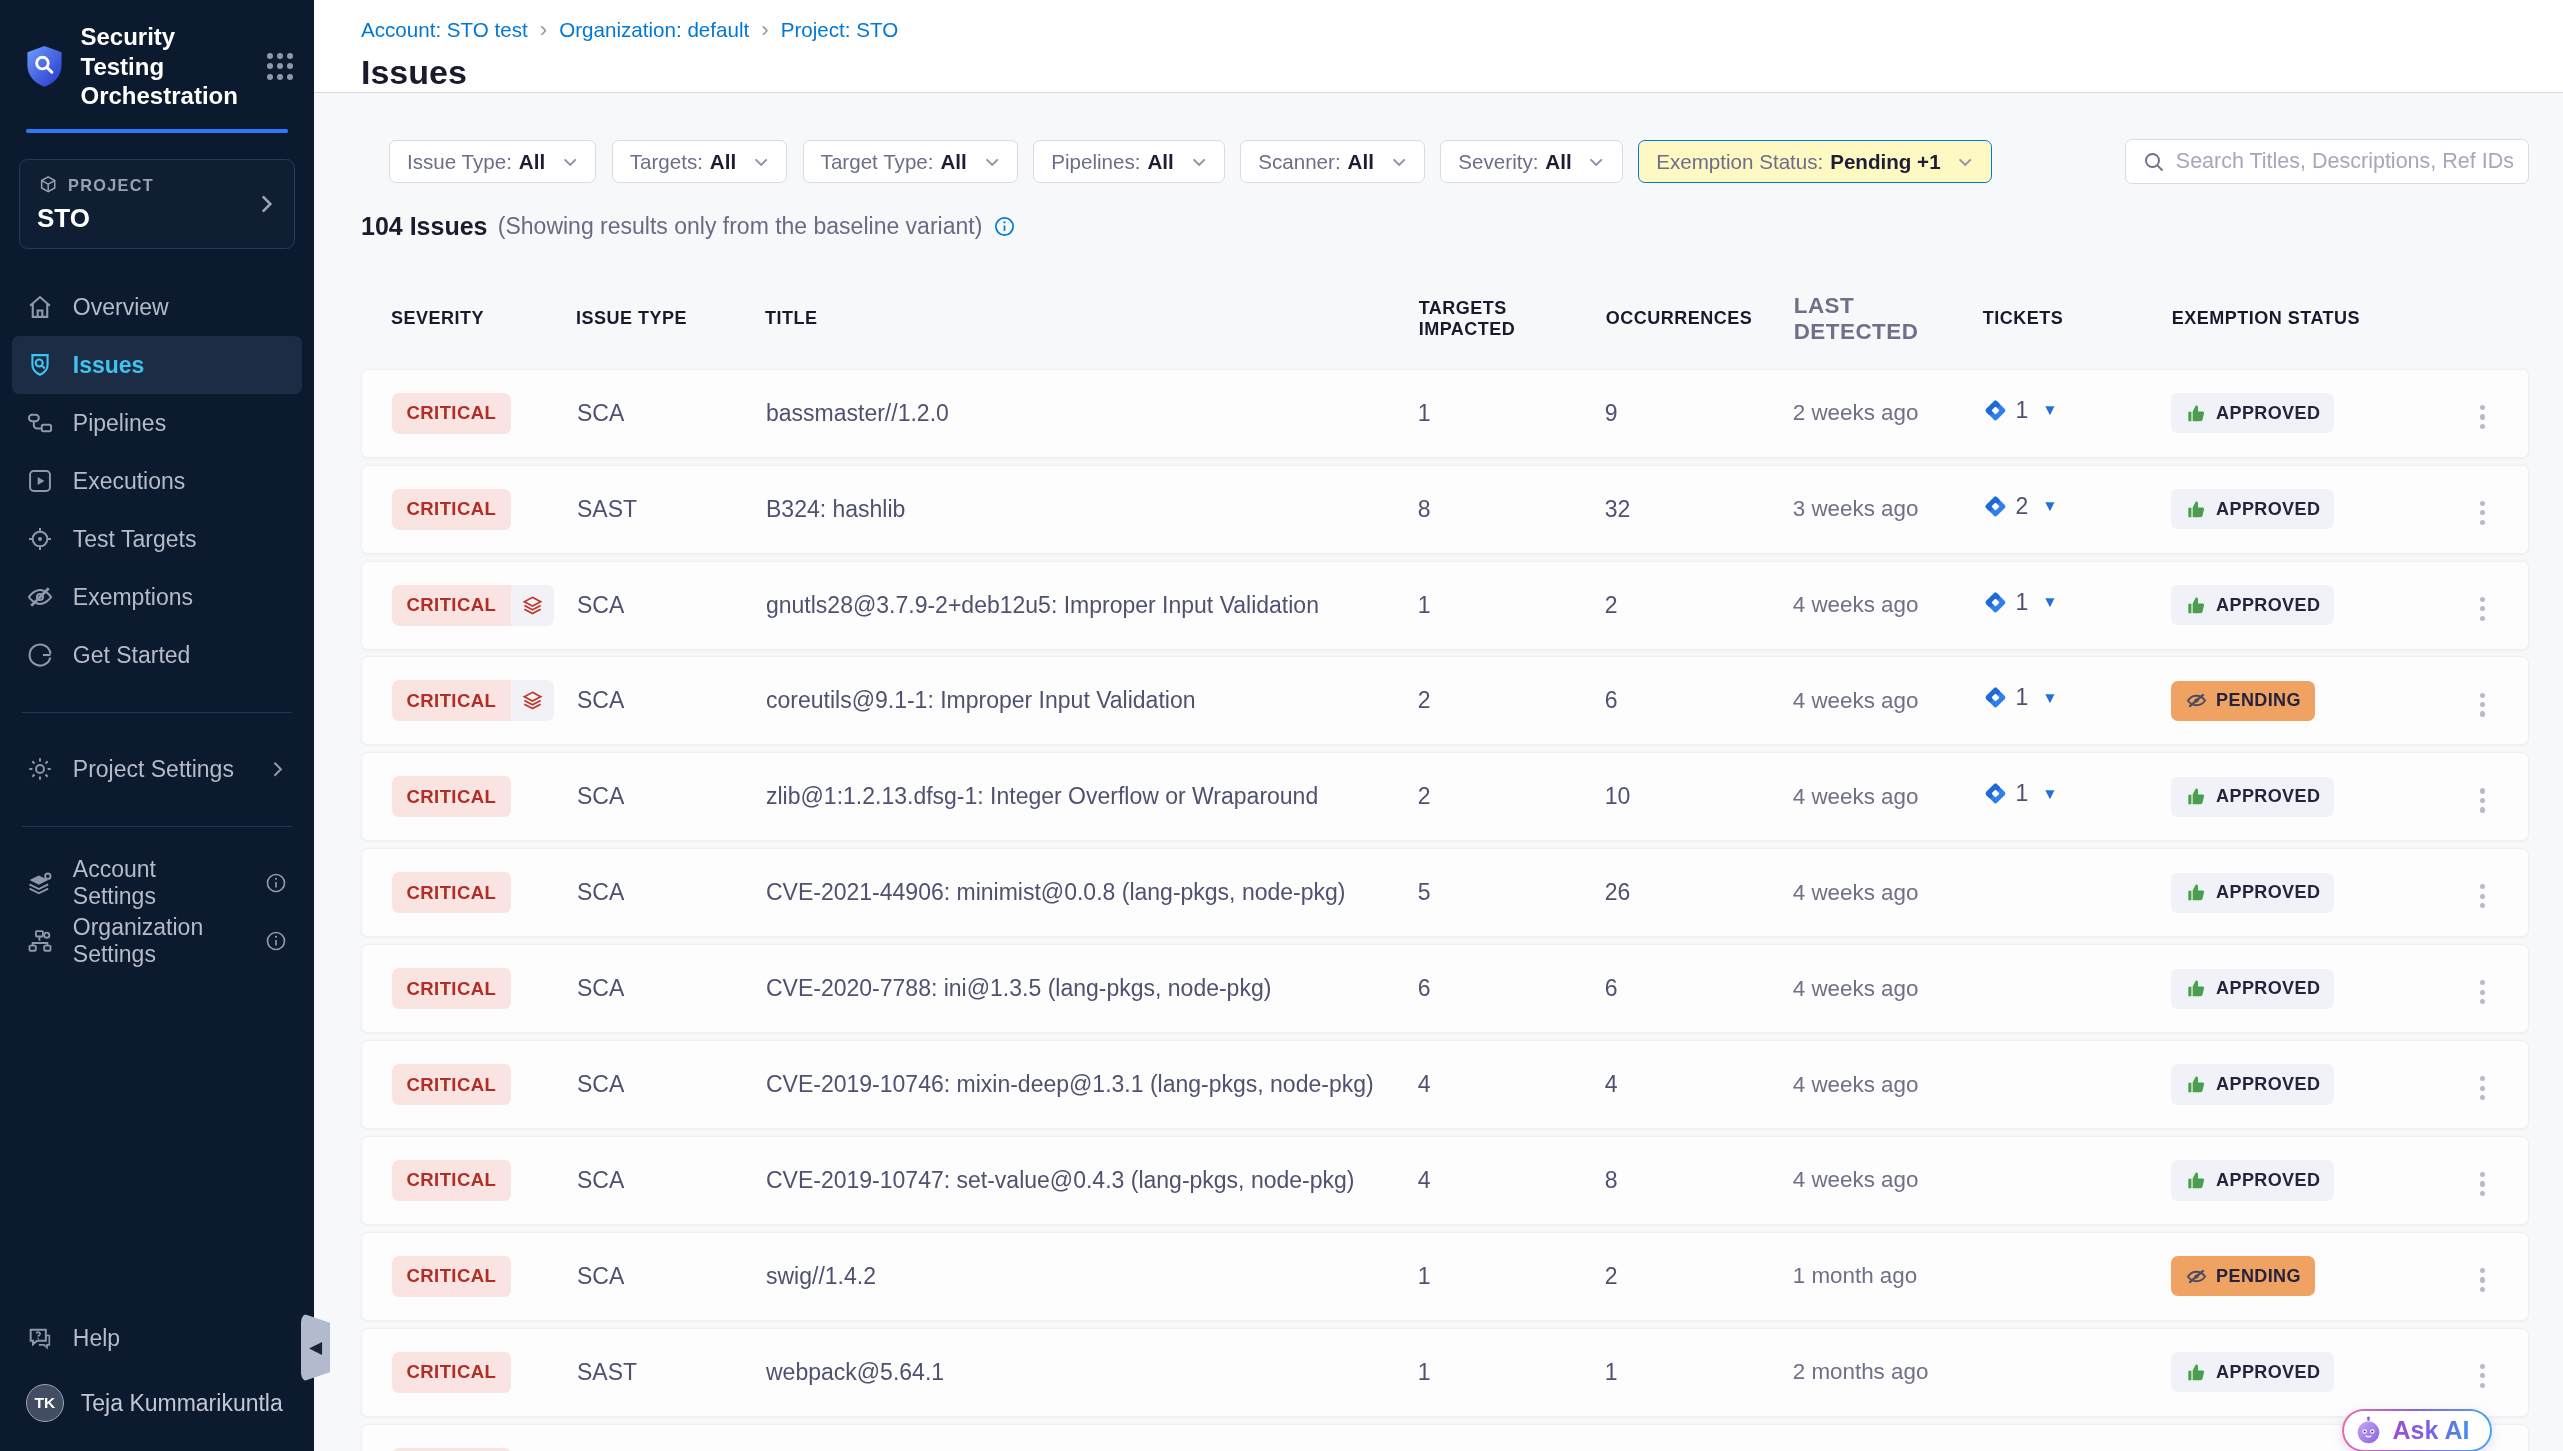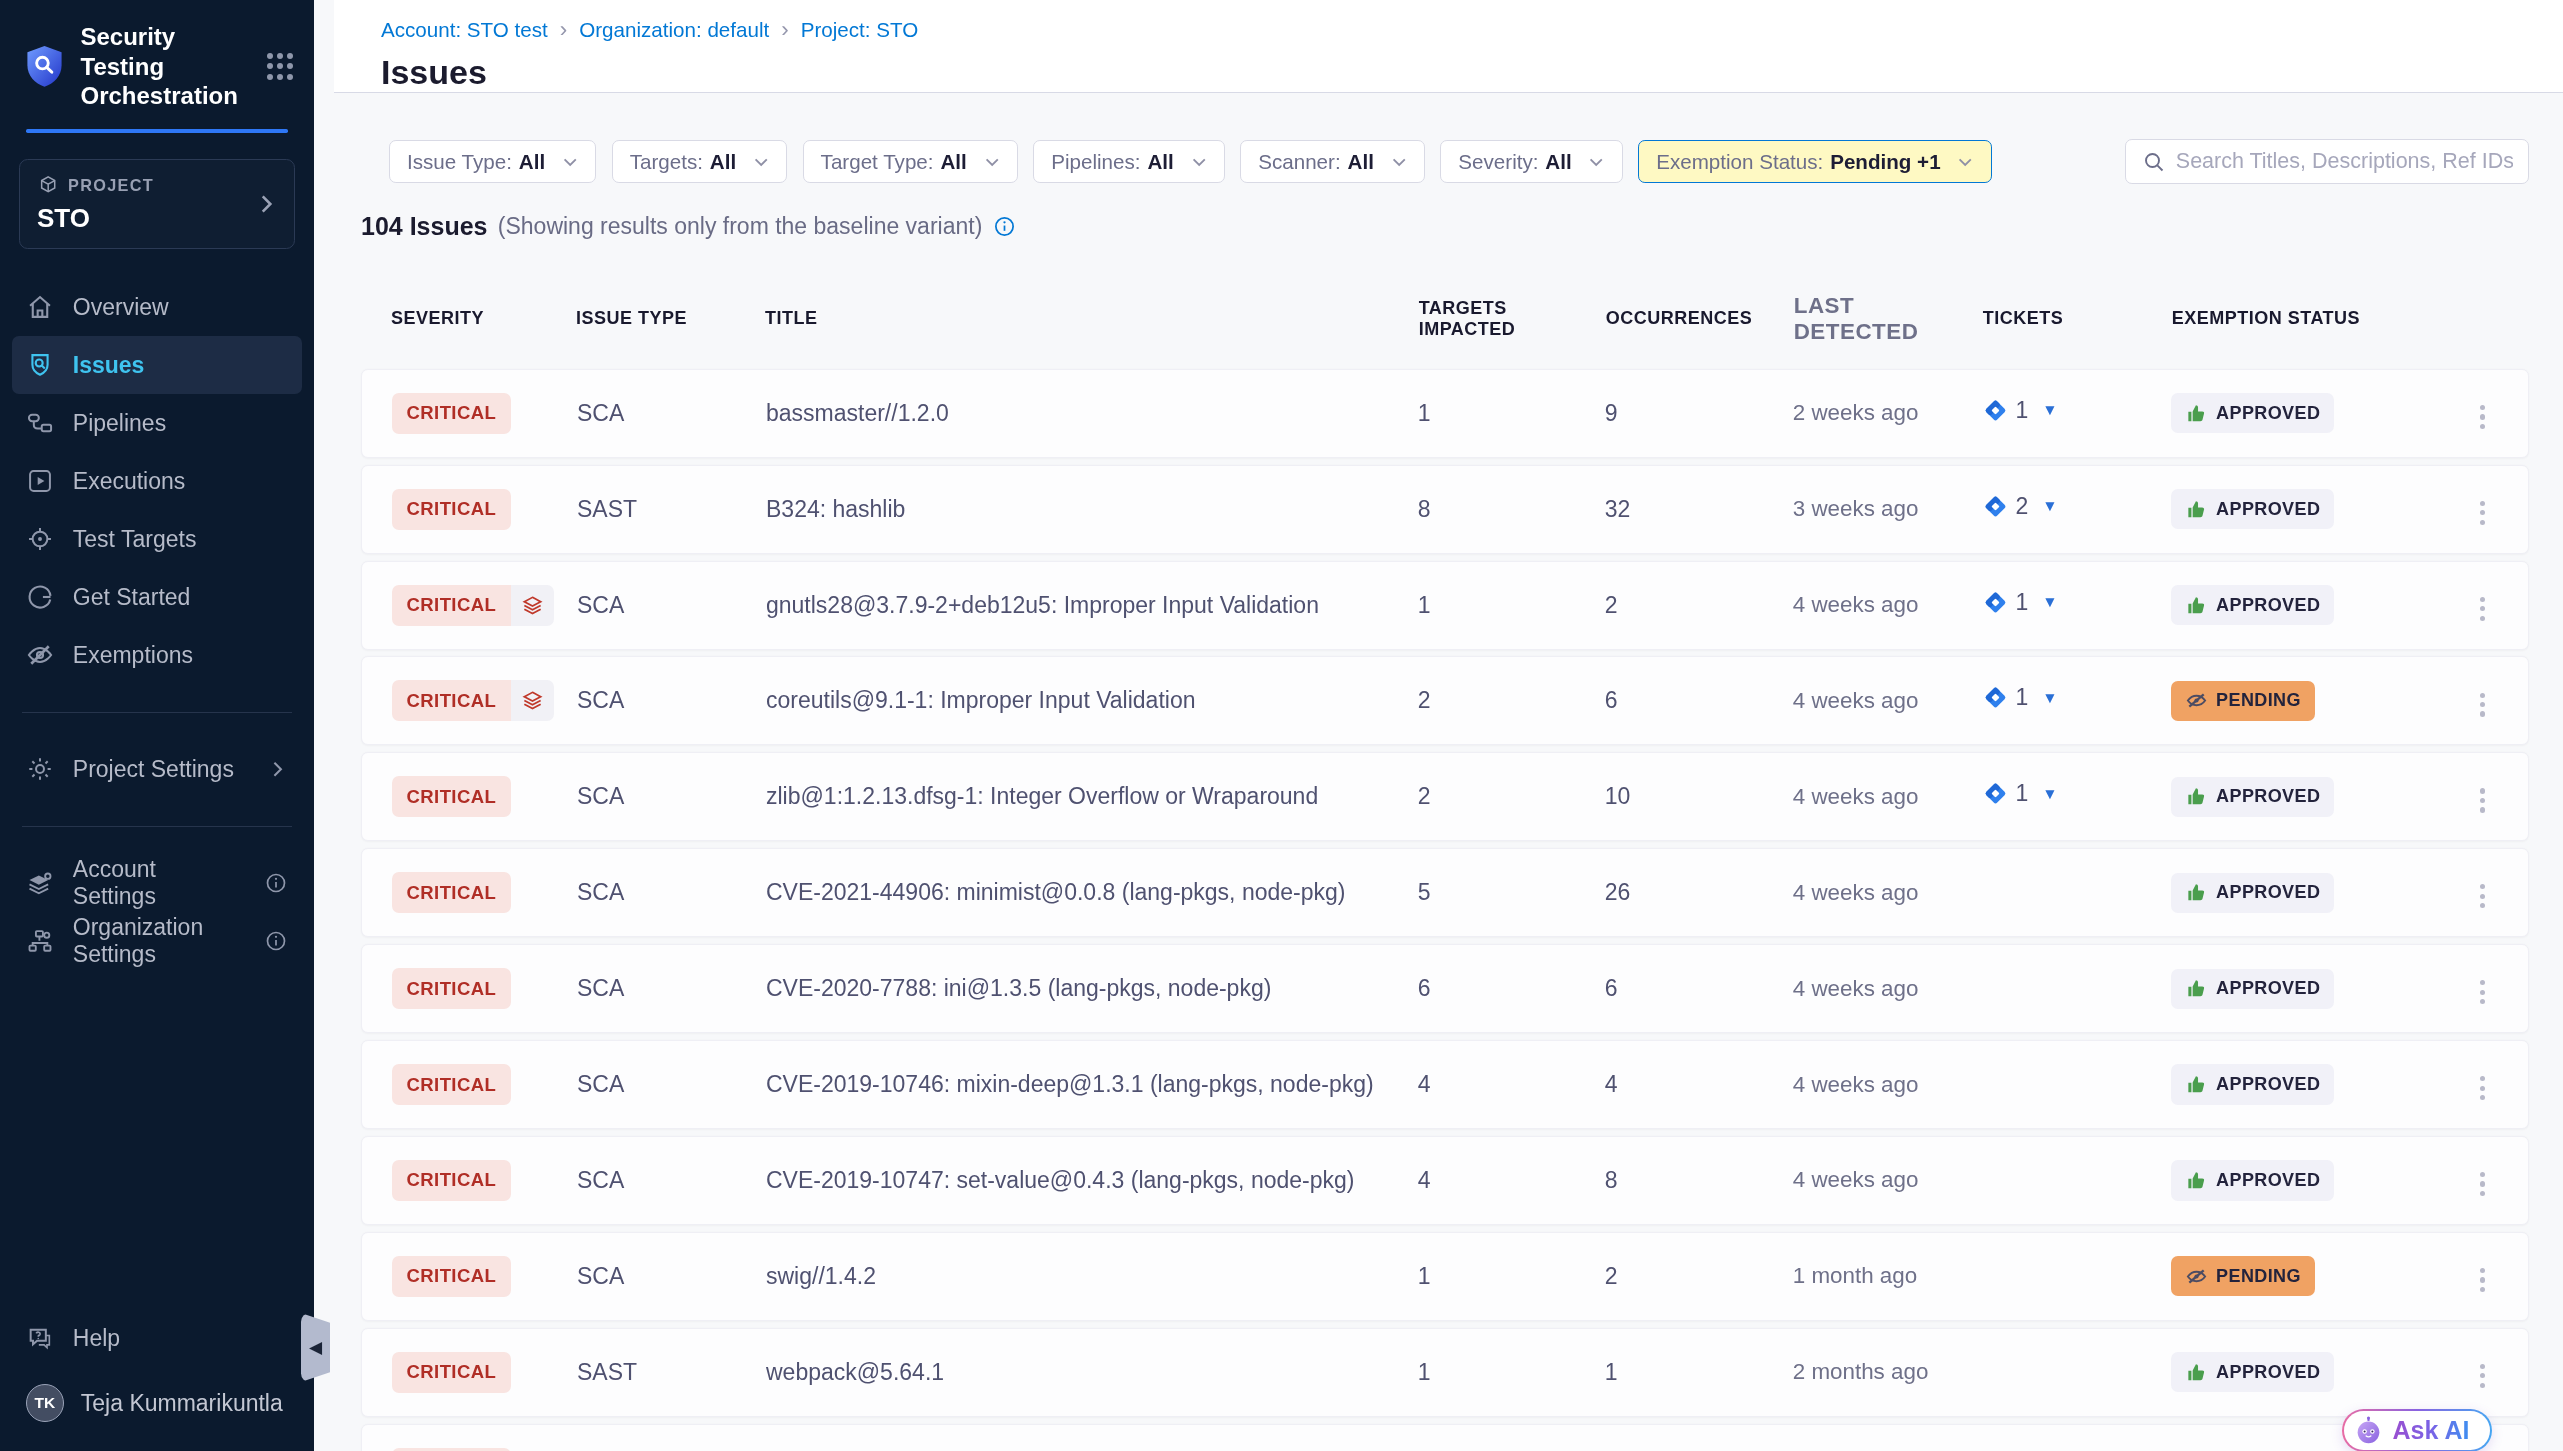--- a/index.html
+++ b/index.html
@@ -38,21 +38,21 @@
   .user-row { height:60px; margin:5.2px 12px 0 12px; padding:0 13.8px; display:flex; align-items:center; gap:17px; font-size:23px; color:#c3c7d3; cursor:pointer; }
   .avatar { width:38px; height:38px; border-radius:50%; background:#434d62; border:1.7px solid #9aa3b8;
     color:#fff; font-size:15.5px; font-weight:bold; display:flex; align-items:center; justify-content:center; }
   .collapse-handle { position:absolute; left:301px; top:1313px; width:29px; height:69px; background:#b3bace;
     border-radius:8.6px; display:flex; align-items:center; justify-content:center; cursor:pointer; z-index:5;
     clip-path:polygon(0 0,100% 14%,100% 86%,0 100%); }
   .collapse-handle span { color:#1b2437; font-size:17px; }
 
   
   .main { flex:1; display:flex; flex-direction:column; min-width:0; }
-  .page-header { background:#fff; height:99px; padding:17px 0 0 47px; border-bottom:0.9px solid #d8dae6;margin-left:20px; }
+  .page-header { background:#fff; height:99px; padding:17px 0 0 47px; border-bottom:0.9px solid #d8dae6; }
   .breadcrumb { display:flex; align-items:center; gap:12px; font-size:20.6px; }
   .breadcrumb a { color:var(--accent,#0278d5); text-decoration:none; cursor:pointer; }
   .bc-sep { color:#9597ad; font-size:22.4px; }
   .page-title { font-size:34px; font-weight:bold; color:#1b1b2e; margin-top:10.3px; }
 
   .content { flex:1; padding:46px 34px 0 47px; position:relative; }
   .filter-row { display:flex; align-items:center; gap:15.5px;padding-left:28px; }
   .filter { height:43px; background:#fff; border:0.9px solid #d9dae5; border-radius:6.9px; display:flex;
     align-items:center; gap:6.9px; padding:0 13.8px 0 17px; font-size:20.6px; cursor:pointer; }
   .f-label { color:#6c6e8a; }
@@ -196,32 +196,32 @@
       <div class="sb-item">
         <svg viewBox="0 0 24 24" fill="none" stroke="currentColor" stroke-width="1.7">
           <circle cx="12" cy="12" r="6.3"></circle>
             <circle cx="12" cy="12" r="1.7" fill="currentColor" stroke="none"></circle>
           <path d="M12 2.6v3.4M12 18v3.4M2.6 12h3.4M18 12h3.4"></path>
         </svg>
         <span>Test Targets</span>
       </div>
       <div class="sb-item">
         <svg viewBox="0 0 24 24" fill="none" stroke="currentColor" stroke-width="1.8">
-          <path d="M20.8 14.2A9 9 0 1 1 21 11"></path>
-            <path d="M14.5 12h6.5"></path>
-        </svg>
-        <span>Get Started</span>
-      </div>
-      <div class="sb-item">
-        <svg viewBox="0 0 24 24" fill="none" stroke="currentColor" stroke-width="1.8">
           <path d="M2.5 12s4-6 9.5-6 9.5 6 9.5 6-4 6-9.5 6-9.5-6-9.5-6z"></path>
           <circle cx="12" cy="12" r="2.6"></circle>
             <line x1="4.5" y1="19.5" x2="19.5" y2="4.5" stroke-width="2.2"></line>
         </svg>
         <span>Exemptions</span>
+      </div>
+      <div class="sb-item">
+        <svg viewBox="0 0 24 24" fill="none" stroke="currentColor" stroke-width="1.8">
+          <path d="M20.8 14.2A9 9 0 1 1 21 11"></path>
+            <path d="M14.5 12h6.5"></path>
+        </svg>
+        <span>Get Started</span>
       </div>
     </div>
 
     <div class="sb-divider"></div>
 
     <div class="sb-item">
       <svg viewBox="0 0 24 24" fill="none" stroke="currentColor" stroke-width="1.7">
         <circle cx="12" cy="12" r="3.4"></circle>
         <path d="M12 2.8v2.7M12 18.5v2.7M2.8 12h2.7M18.5 12h2.7M5.4 5.4l1.9 1.9M16.7 16.7l1.9 1.9M18.6 5.4l-1.9 1.9M7.3 16.7l-1.9 1.9"></path>
       </svg>

